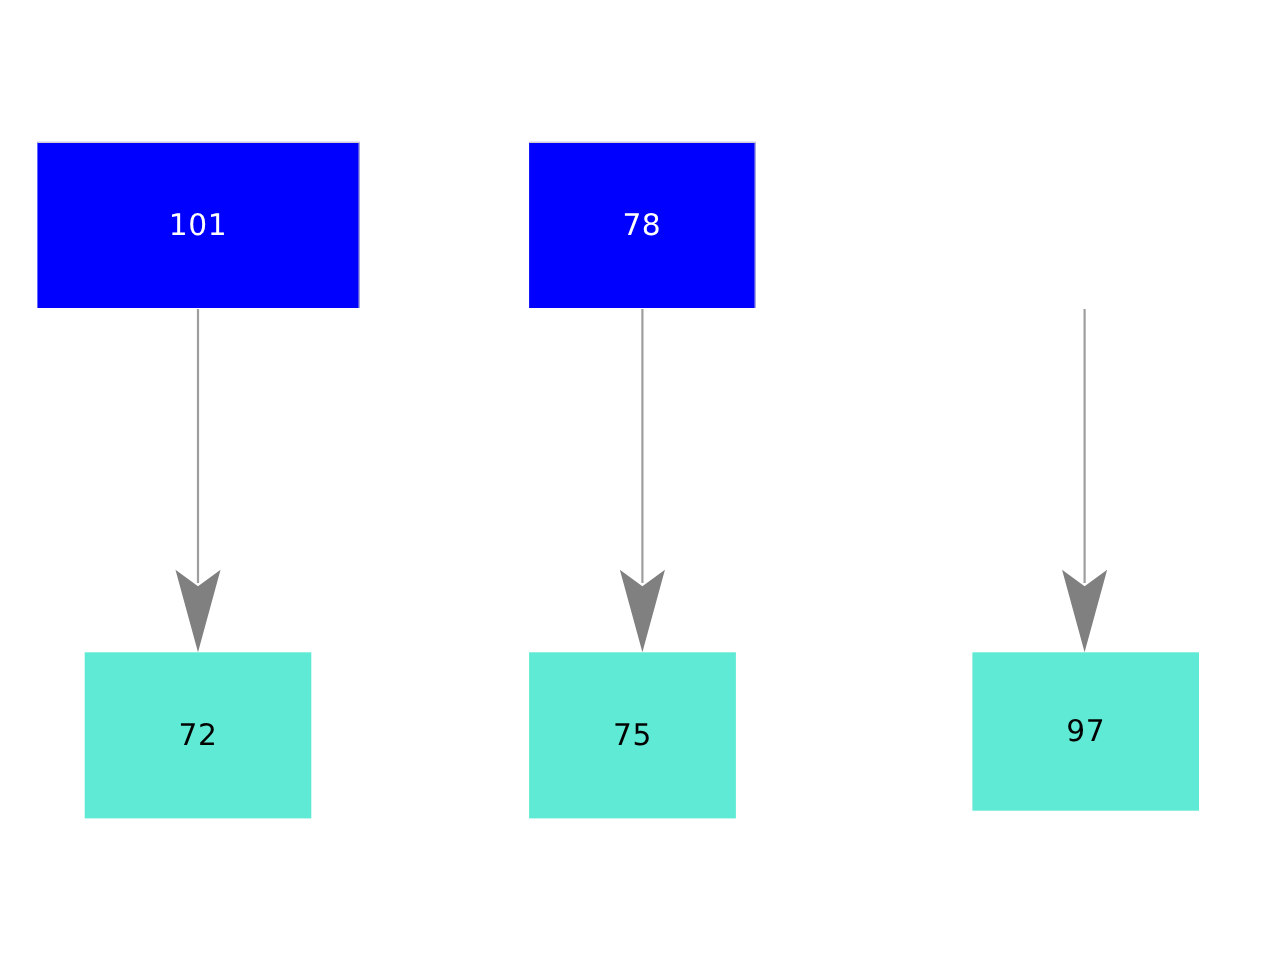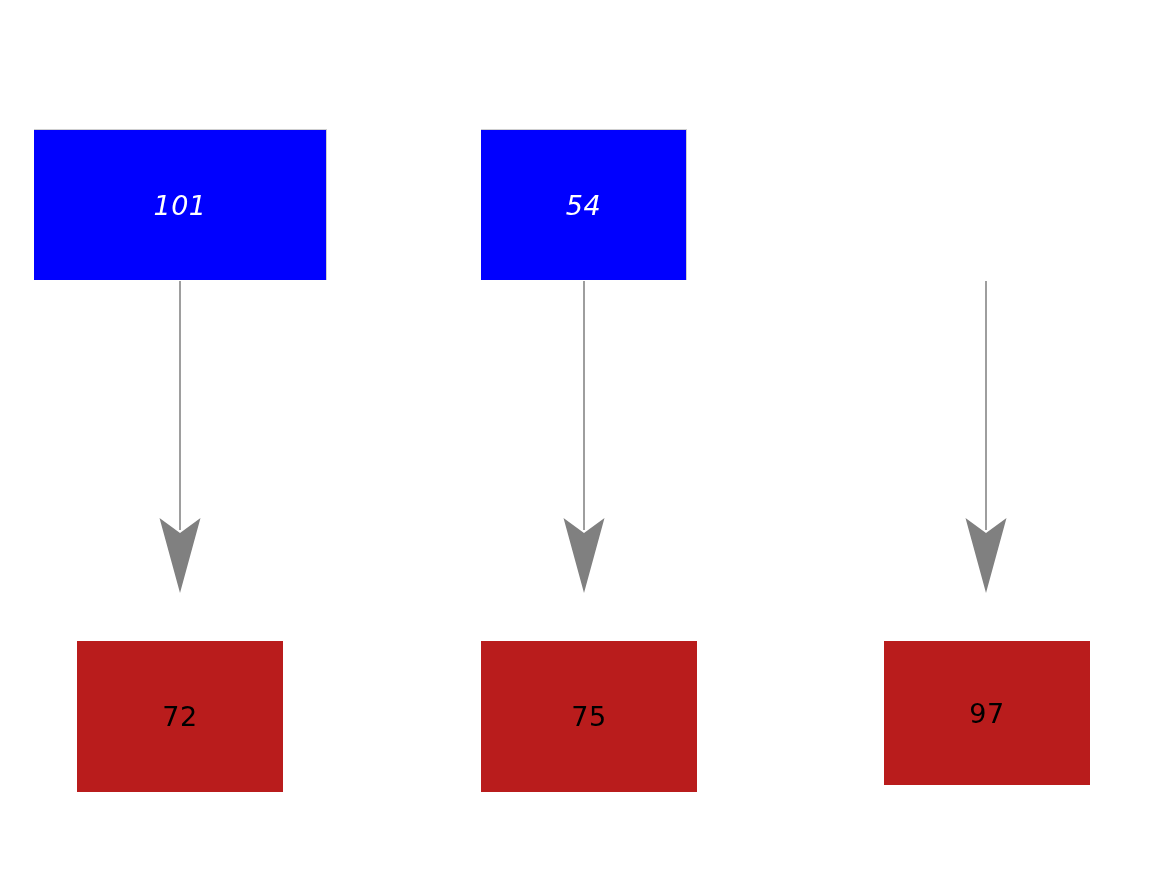--- a/index.html
+++ b/index.html
@@ -40,25 +40,23 @@
     white-space: nowrap;
     user-select: none;
   }
   .node-source {
     background: #0000ff;
     border-top: 1px solid #cfcfcf;
     border-right: 1px solid #cfcfcf;
   }
   .node-source .node-label {
     color: #ffffff;
-    font-style: italic;
   }
   .node-target {
-    background: #b91c1c;
-    margin-top: 48px;
+    background: #5eead4;
   }
   .node-target .node-label {
     color: #000000;
   }
 </style>
 </head>
 <body>
 
 <div id="diagram-canvas">
 
@@ -82,24 +80,24 @@
 
   <div class="node node-source" style="left:34px; top:129px; width:293px; height:151px;">
     <span class="node-label">101</span>
   </div>
 
   <div class="node node-target" style="left:77px; top:593px; width:206px; height:151px;">
     <span class="node-label">72</span>
   </div>
 
   <div class="node node-source" style="left:481px; top:129px; width:206px; height:151px;">
-    <span class="node-label">54</span>
+    <span class="node-label">78</span>
   </div>
 
-  <div class="node node-target" style="left:481px; top:593px; width:216px; height:151px;">
+  <div class="node node-target" style="left:481px; top:593px; width:188px; height:151px;">
     <span class="node-label">75</span>
   </div>
 
 
   <div class="node node-target" style="left:884px; top:593px; width:206px; height:144px;">
     <span class="node-label">97</span>
   </div>
 
 </div>
 

